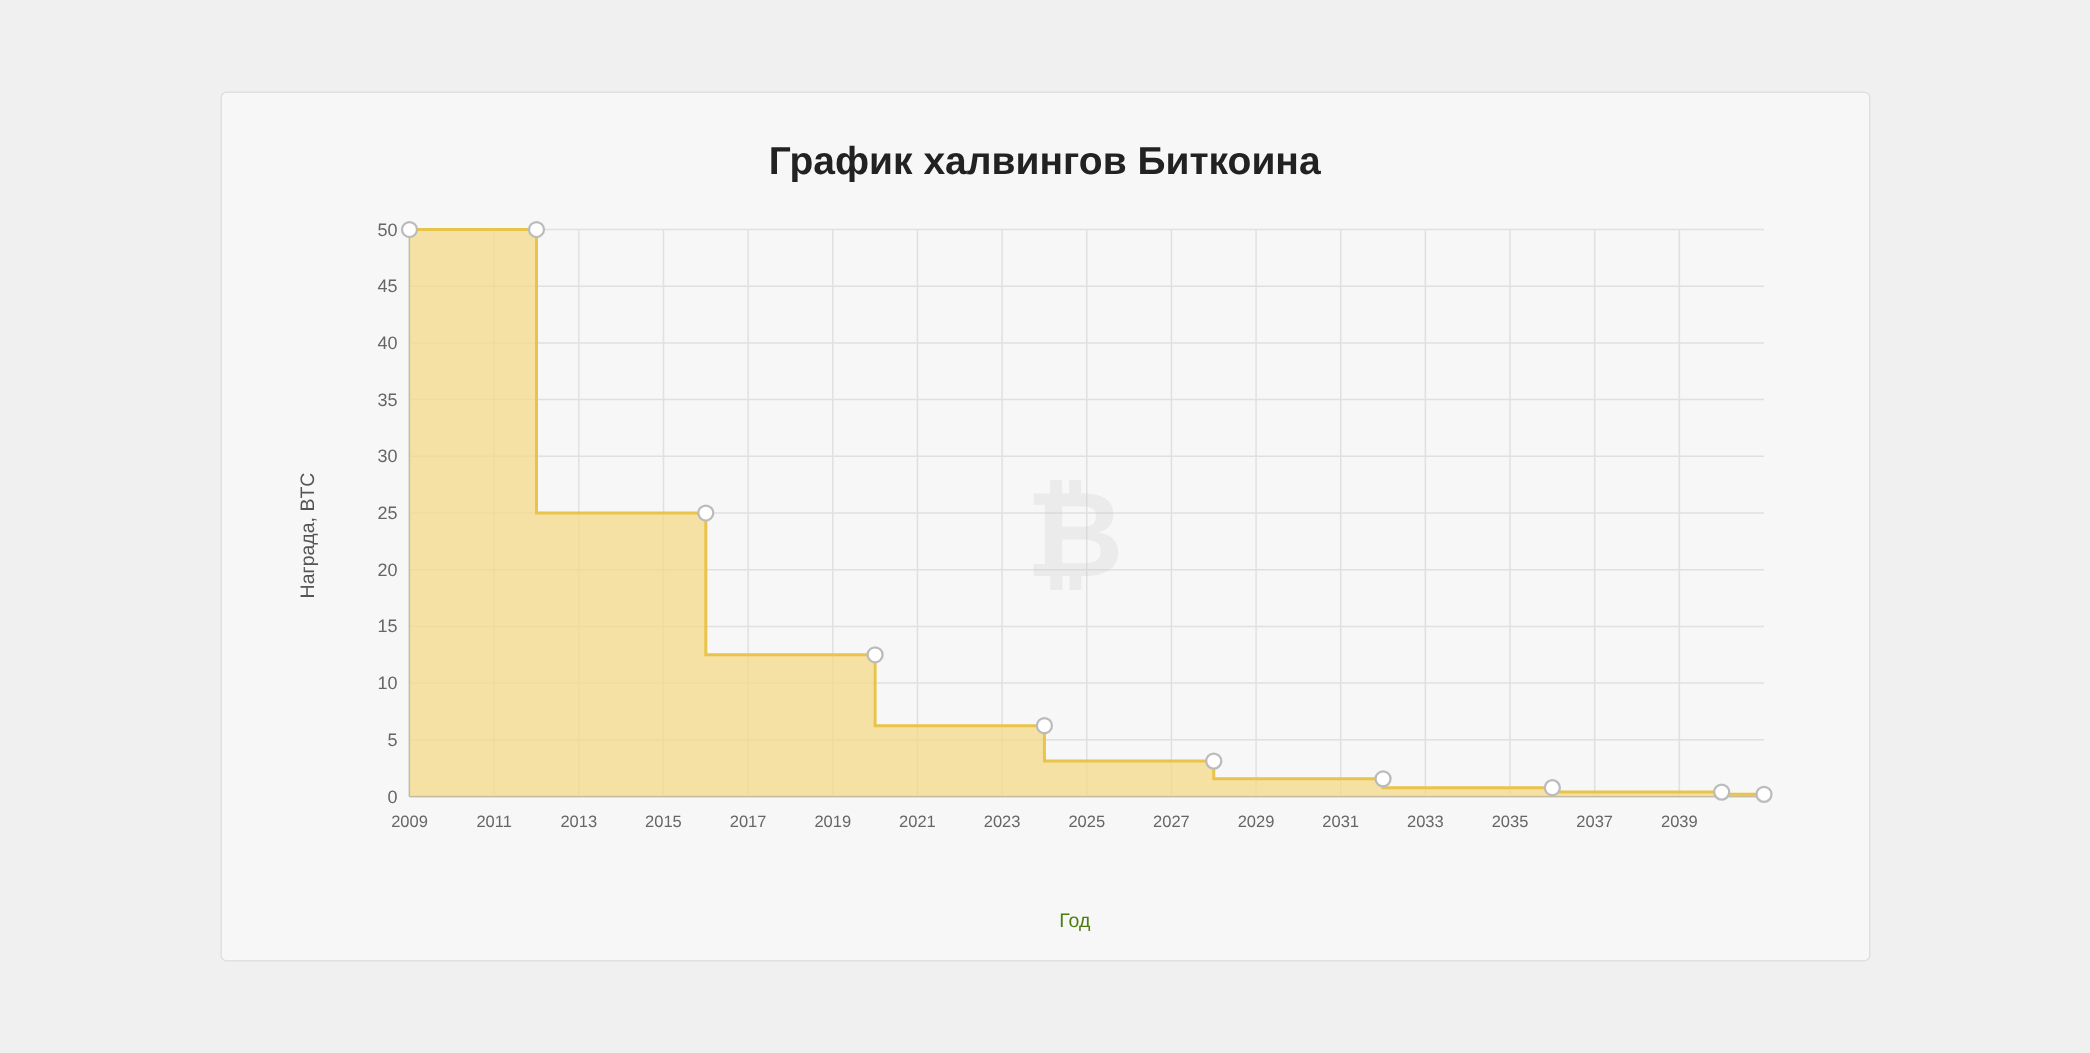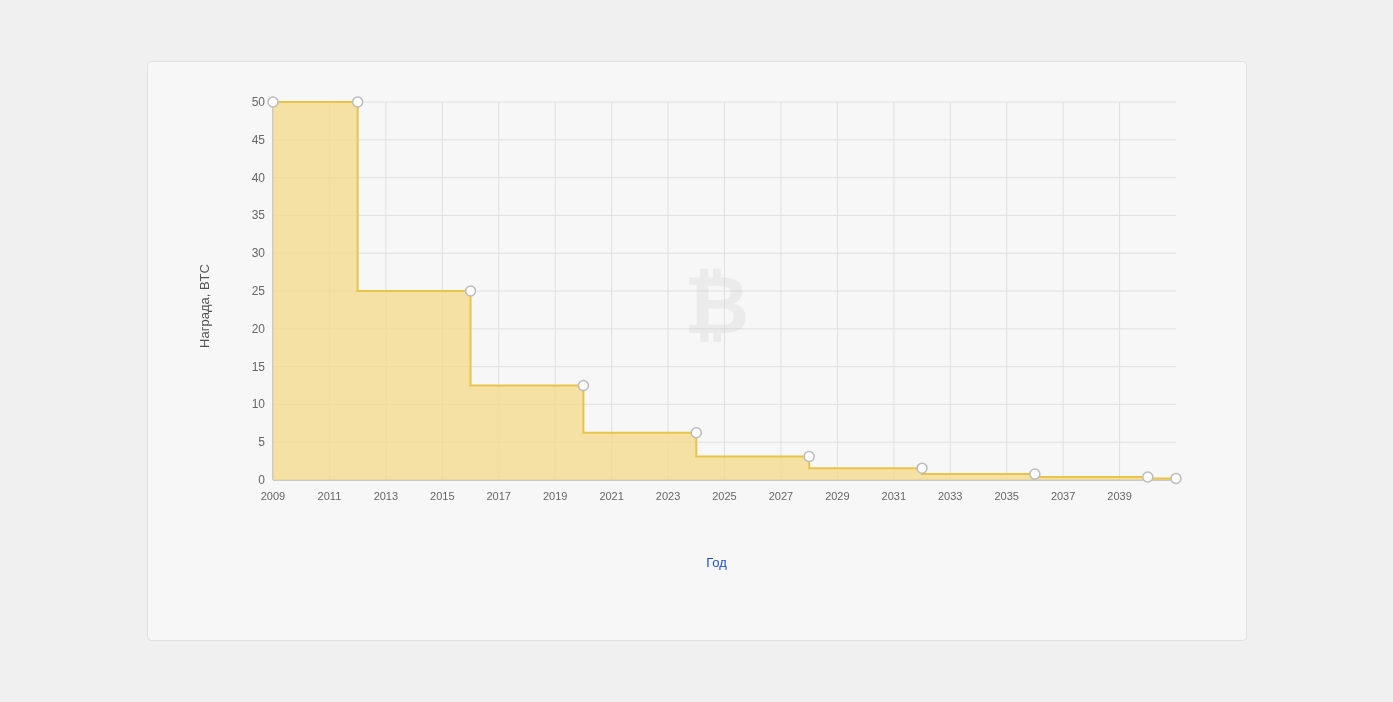--- a/index.html
+++ b/index.html
@@ -41,21 +41,21 @@
       font-size: 13px;
       color: #555;
       white-space: nowrap;
     }
     .x-axis-label {
       position: absolute;
       bottom: -50px;
       left: 50%;
       transform: translateX(-50%);
       font-size: 13px;
-      color: #1d4ed8;
+      color: #4d7c0f;
       margin-top: 18px;
     }
     svg.chart-svg {
       width: 100%;
       height: 100%;
       overflow: visible;
     }
     .watermark {
       position: absolute;
       top: 50%;
@@ -65,20 +65,21 @@
       color: rgba(200,200,200,0.25);
       font-weight: bold;
       pointer-events: none;
       user-select: none;
     }
   </style>
 </head>
 <body>
 
 <div class="chart-container">
+  <div class="chart-title">График халвингов Биткоина</div>
   <div class="chart-area">
     <div class="y-axis-label">Награда, BTC</div>
     <div class="x-axis-label">Год</div>
     <div class="watermark">₿</div>
     <svg class="chart-svg" id="mainChart">
         <line x1="45" y1="388" x2="948" y2="388" stroke="#e0e0e0" stroke-width="1"></line>
         <text x="37" y="392" text-anchor="end" font-size="12" fill="#666">0</text>
         <line x1="45" y1="350.2" x2="948" y2="350.2" stroke="#e0e0e0" stroke-width="1"></line>
         <text x="37" y="354.2" text-anchor="end" font-size="12" fill="#666">5</text>
         <line x1="45" y1="312.4" x2="948" y2="312.4" stroke="#e0e0e0" stroke-width="1"></line>

